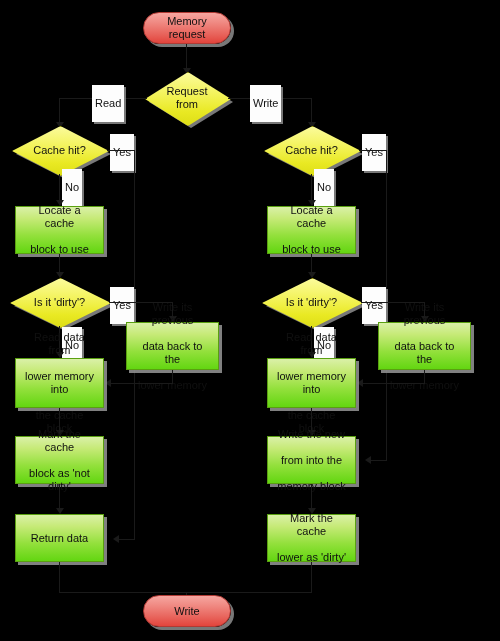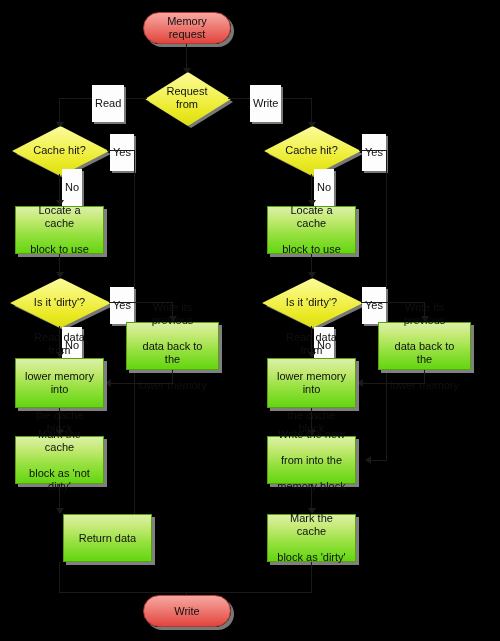--- a/index.html
+++ b/index.html
@@ -170,21 +170,21 @@
   <div class="node proc" style="left:15px;top:436px;width:89px;height:48px;">
     <span>
       <span>Mark the cache</span><br>
       <span>block as 'not dirty'</span>
     </span>
   </div>
 
   <div class="ln lnv" style="left:59px;top:484px;height:28px;"></div>
   <div class="arrow ar-down" style="left:56px;top:508px;"></div>
 
-  <div class="node proc" style="left:15px;top:514px;width:89px;height:48px;margin-left:48px;">
+  <div class="node proc" style="left:15px;top:514px;width:89px;height:48px;">
     <span>
       <span>Return data</span>
     </span>
   </div>
 
   <div class="ln lnv" style="left:59px;top:562px;height:30px;"></div>
   <div class="ln lnh" style="left:59px;top:592px;width:128px;"></div>
 
   <div class="node diamond" style="left:264px;top:126px;width:95px;height:48px;">
     <div class="dshadow"></div>
@@ -261,21 +261,21 @@
       <span>memory block</span>
     </span>
   </div>
 
   <div class="ln lnv" style="left:311px;top:484px;height:28px;"></div>
   <div class="arrow ar-down" style="left:308px;top:508px;"></div>
 
   <div class="node proc" style="left:267px;top:514px;width:89px;height:48px;">
     <span>
       <span>Mark the cache</span><br>
-      <span>block as 'dirty'</span>
+      <span>lower as 'dirty'</span>
     </span>
   </div>
 
   <div class="ln lnv" style="left:311px;top:562px;height:30px;"></div>
   <div class="ln lnh" style="left:186px;top:592px;width:126px;"></div>
 
   <div class="ln lnv" style="left:186px;top:592px;height:8px;"></div>
   <div class="arrow ar-down" style="left:183px;top:596px;"></div>
 
   <div class="node term" style="left:143px;top:595px;width:88px;height:32px;">

